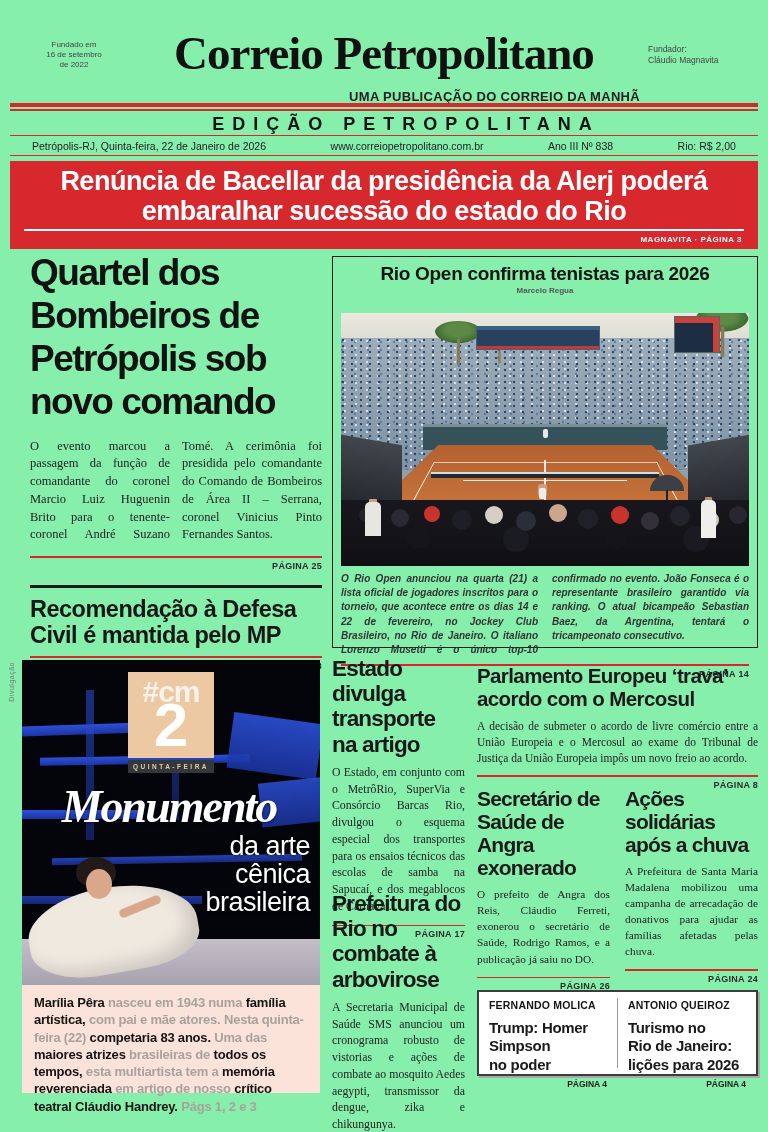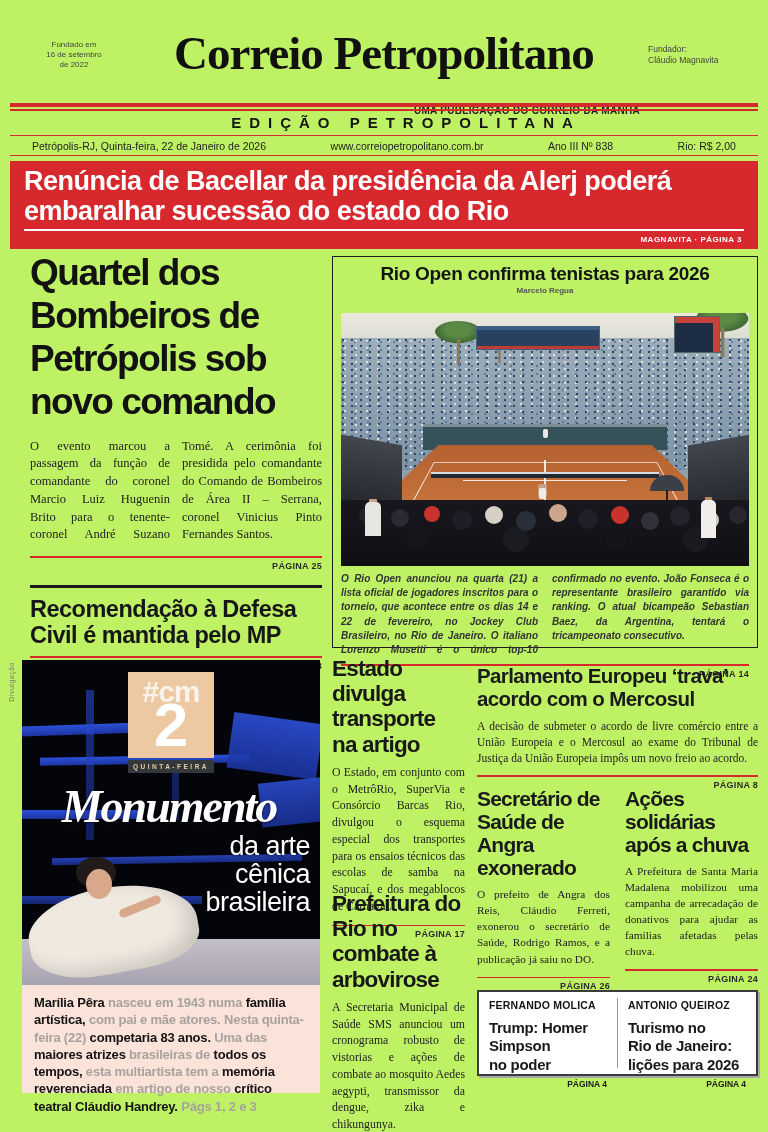--- a/index.html
+++ b/index.html
@@ -1,36 +1,36 @@
 <!DOCTYPE html>
 <html lang="pt"><head>
 <meta charset="utf-8">
 <style>
   html,body{margin:0;padding:0;background:#e9e9e9;}
-  .page{position:relative;width:768px;height:1132px;background:#bef264;margin:0 auto;
+  .page{position:relative;width:768px;height:1132px;background:#86efac;margin:0 auto;
         font-family:"Liberation Sans",sans-serif;color:#1a1a1a;overflow:hidden;}
   .abs{position:absolute;}
 
   
   .founded{left:30px;top:40px;width:88px;font-size:8px;line-height:1.25;text-align:center;color:#444;white-space:pre-line;}
   .masthead{left:0;right:0;top:26px;text-align:center;font-family:"Liberation Serif",serif;
             font-weight:bold;font-size:47px;letter-spacing:-1px;color:#111;}
   .founder{right:28px;top:44px;width:92px;font-size:8.5px;line-height:1.3;color:#444;white-space:pre-line;}
-  .pubnote{right:128px;top:89px;font-size:10px;font-weight:bold;letter-spacing:.3px;color:#222;margin-top:16px;}
+  .pubnote{right:128px;top:89px;font-size:13px;font-weight:bold;letter-spacing:.3px;color:#222;}
   .rule-red-thick{left:10px;right:10px;top:103px;height:4px;background:#d7282e;}
   .rule-red-thin1{left:10px;right:10px;top:109px;height:1.5px;background:#d7282e;}
-  .edition{left:0;right:0;top:114px;text-align:center;font-size:15px;font-weight:bold;letter-spacing:8px;color:#151515;margin-left:44px;}
+  .edition{left:0;right:0;top:114px;text-align:center;font-size:18px;font-weight:bold;letter-spacing:8px;color:#151515;margin-left:44px;}
   .rule-red-a{left:10px;right:10px;top:135px;height:1px;background:#d7282e;}
   .infobar{left:10px;right:10px;top:138px;height:15px;display:flex;align-items:center;justify-content:space-between;
            padding:0 22px;font-size:10.5px;color:#222;}
   .rule-red-b{left:10px;right:10px;top:155px;height:1px;background:#d7282e;}
 
   
   .banner{left:10px;right:10px;top:161px;height:88px;background:#d7282e;color:#fff;}
-  .banner-headline{position:absolute;left:14px;right:14px;top:6px;text-align:left;
+  .banner-headline{position:absolute;left:14px;right:14px;top:6px;text-align:center;
                    font-size:27px;line-height:1.1;font-weight:800;letter-spacing:-.5px;}
   .banner-line{position:absolute;left:14px;right:14px;bottom:18px;height:2px;background:#fff;}
   .banner-byline{position:absolute;right:16px;bottom:5px;font-size:8px;font-weight:bold;letter-spacing:.5px;}
 
   
   .rule-red{height:2px;background:#d7282e;border:0;margin:0;}
   .rule-black{height:2.5px;background:#1a1a1a;}
   .pagelabel{text-align:right;font-size:9px;font-weight:bold;color:#2b2b2b;letter-spacing:.3px;margin-top:3px;}
   .serifbody{font-family:"Liberation Serif",serif;text-align:justify;color:#222;}
   .h-sans{font-weight:700;color:#161616;}

